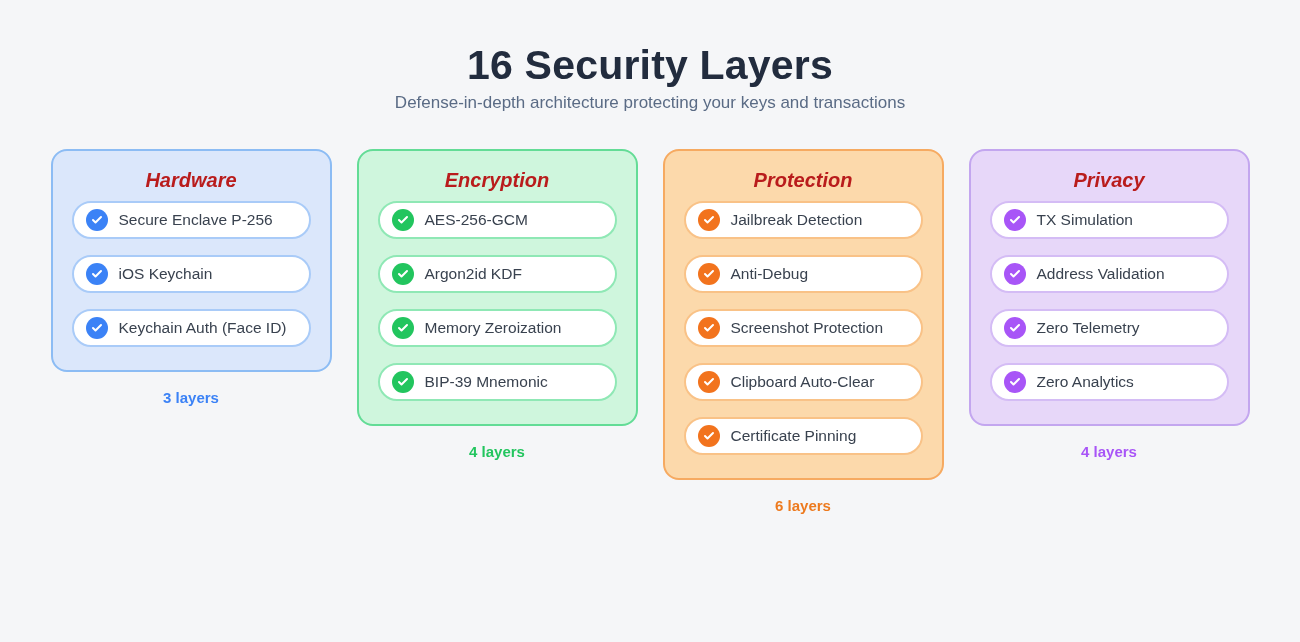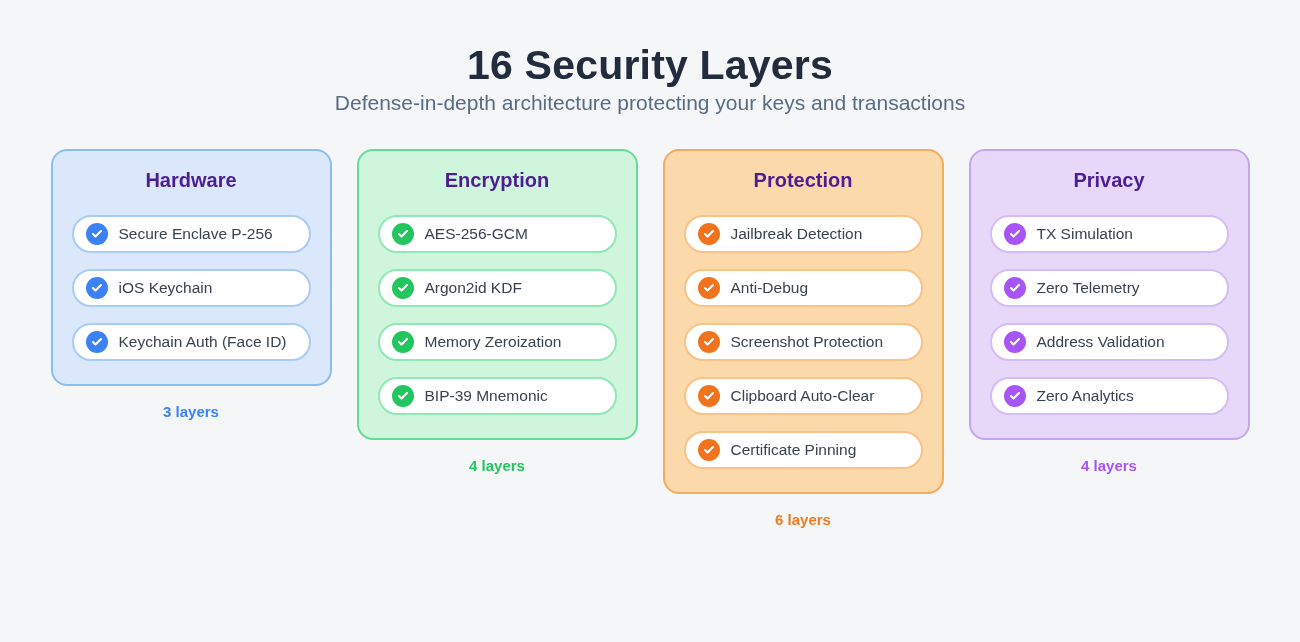--- a/index.html
+++ b/index.html
@@ -13,21 +13,21 @@
   .header { text-align: center; padding-top: 46px; }
   .page-title {
     font-size: 41px;
     font-weight: bold;
     color: #222c3e;
     line-height: 38px;
     letter-spacing: 0.2px;
   }
   .page-subtitle {
     margin-top: 8px;
-    font-size: 21px;
+    font-size: 17px;
     color: #5a6b85;
     line-height: 22px;
   }
   .cards-row {
     display: flex;
     justify-content: center;
     align-items: flex-start;
     gap: 25px;
     margin-top: 35px;
   }
@@ -40,24 +40,25 @@
   .card {
     width: 100%;
     background: var(--card-bg);
     border: 2px solid var(--card-border);
     border-radius: 16px;
     padding: 16px 19px 23px 19px;
   }
   .card-title {
     font-size: 20px;
     font-weight: bold;
-    color: #4c1d95;
+    color: #b91c1c;
     text-align: center;
     line-height: 27px;
-    margin-bottom: 21px;
+    margin-bottom: 7px;
+    font-style: italic;
   }
   .pill-list {
     display: flex;
     flex-direction: column;
     gap: 16px;
   }
   .pill {
     height: 38px;
     background: #ffffff;
     border: 2px solid var(--pill-border);
@@ -235,36 +236,36 @@
               </svg>
             </span>
           <span class="pill-label">TX Simulation</span>
         </div>
         <div class="pill">
           <span class="check-badge">
               <svg width="12" height="12" viewBox="0 0 24 24" fill="none" stroke="#ffffff" stroke-width="4" stroke-linecap="round" stroke-linejoin="round">
                 <path d="M20 6L9 17l-5-5"></path>
               </svg>
             </span>
+          <span class="pill-label">Address Validation</span>
+        </div>
+        <div class="pill">
+          <span class="check-badge">
+              <svg width="12" height="12" viewBox="0 0 24 24" fill="none" stroke="#ffffff" stroke-width="4" stroke-linecap="round" stroke-linejoin="round">
+                <path d="M20 6L9 17l-5-5"></path>
+              </svg>
+            </span>
           <span class="pill-label">Zero Telemetry</span>
         </div>
         <div class="pill">
           <span class="check-badge">
               <svg width="12" height="12" viewBox="0 0 24 24" fill="none" stroke="#ffffff" stroke-width="4" stroke-linecap="round" stroke-linejoin="round">
                 <path d="M20 6L9 17l-5-5"></path>
               </svg>
             </span>
-          <span class="pill-label">Address Validation</span>
-        </div>
-        <div class="pill">
-          <span class="check-badge">
-              <svg width="12" height="12" viewBox="0 0 24 24" fill="none" stroke="#ffffff" stroke-width="4" stroke-linecap="round" stroke-linejoin="round">
-                <path d="M20 6L9 17l-5-5"></path>
-              </svg>
-            </span>
           <span class="pill-label">Zero Analytics</span>
         </div>
       </div>
     </div>
     <div class="count-label">4 layers</div>
   </div>
 
 </div>
 
 </body></html>

